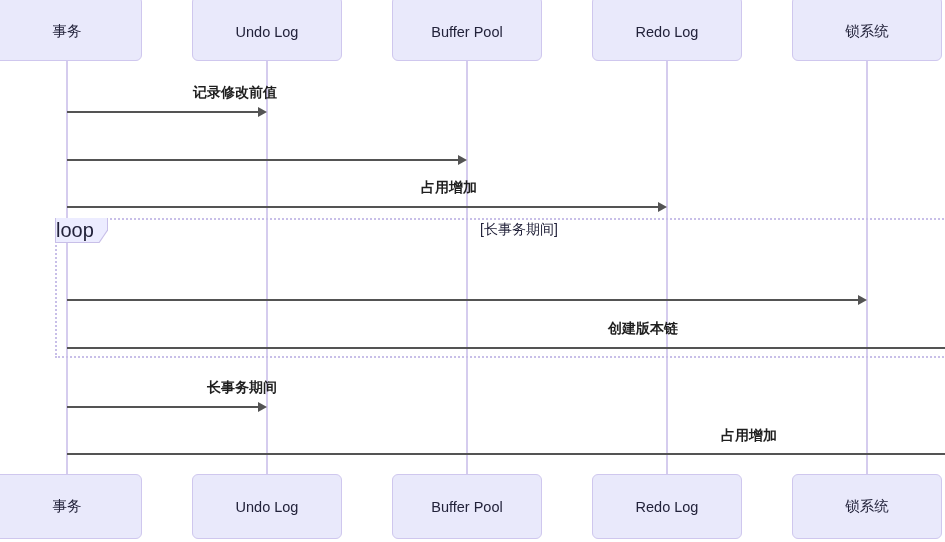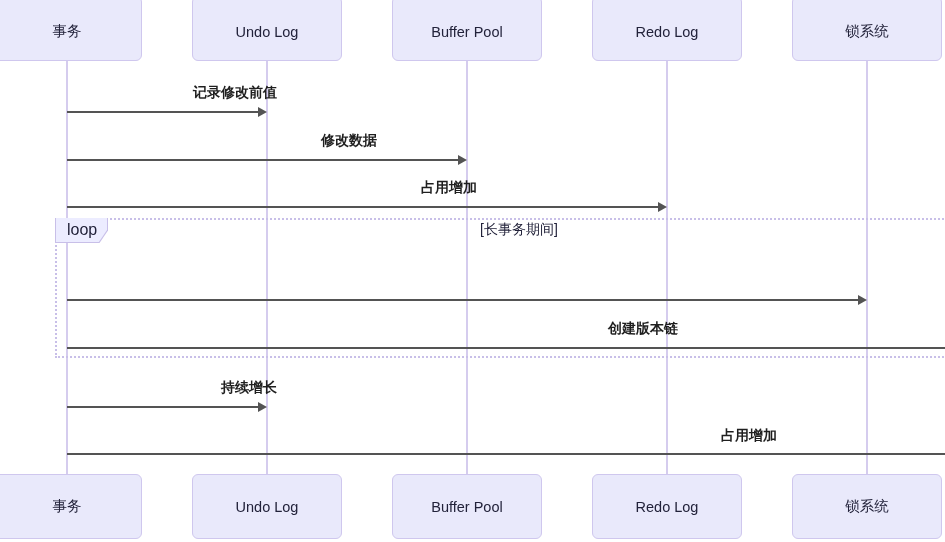--- a/index.html
+++ b/index.html
@@ -59,22 +59,22 @@
     background:#C8BFE8;
     clip-path:polygon(0 0,100% 0,100% 50%,84% 100%,0 100%);
   }
   .loop-tag-inner{
     position:absolute;
     left:1px;top:0px;
     width:51px;height:24px;
     background:#ECECFF;
     clip-path:polygon(0 0,100% 0,100% 50%,84% 100%,0 100%);
     display:flex;align-items:center;
-    padding-left:11px;box-sizing:border-box;
-    font-size:16px;color:#22223a;
+    box-sizing:border-box;
+    font-size:20px;color:#22223a;
   }
   .loop-condition{
     position:absolute;
     left:480px;top:221px;width:220px;
     font-size:14px;color:#22223a;
     white-space:nowrap;
   }
 </style>
 </head>
 <body>
@@ -90,35 +90,34 @@
   <div class="loop-box"></div>
   <div class="loop-tag-outer">
     <div class="loop-tag-inner">loop</div>
   </div>
   <div class="loop-condition">[长事务期间]</div>
 
   <div class="msg-label" style="left:167px;top:84px">记录修改前值</div>
   <div class="msg-line" style="left:67px;top:111px;width:193px"></div>
   <div class="arrowhead" style="left:258px;top:107px"></div>
 
-  <div class="msg-label" style="left:267px;top:132px">修改数据</div>
   <div class="msg-line" style="left:67px;top:159px;width:393px"></div>
   <div class="arrowhead" style="left:458px;top:155px"></div>
 
   <div class="msg-label" style="left:367px;top:179px">占用增加</div>
   <div class="msg-line" style="left:67px;top:206px;width:593px"></div>
   <div class="arrowhead" style="left:658px;top:202px"></div>
 
   <div class="msg-line" style="left:67px;top:299px;width:793px"></div>
   <div class="arrowhead" style="left:858px;top:295px"></div>
 
   <div class="msg-label" style="left:568px;top:320px">创建版本链</div>
   <div class="msg-line" style="left:67px;top:347px;width:900px"></div>
 
-  <div class="msg-label" style="left:167px;top:379px">持续增长</div>
+  <div class="msg-label" style="left:167px;top:379px">长事务期间</div>
   <div class="msg-line" style="left:67px;top:406px;width:193px"></div>
   <div class="arrowhead" style="left:258px;top:402px"></div>
 
   <div class="msg-label" style="left:667px;top:427px">占用增加</div>
   <div class="msg-line" style="left:67px;top:453px;width:900px"></div>
 
   <div class="actor top" style="left:-8px">事务</div>
   <div class="actor top" style="left:192px">Undo Log</div>
   <div class="actor top" style="left:392px">Buffer Pool</div>
   <div class="actor top" style="left:592px">Redo Log</div>

